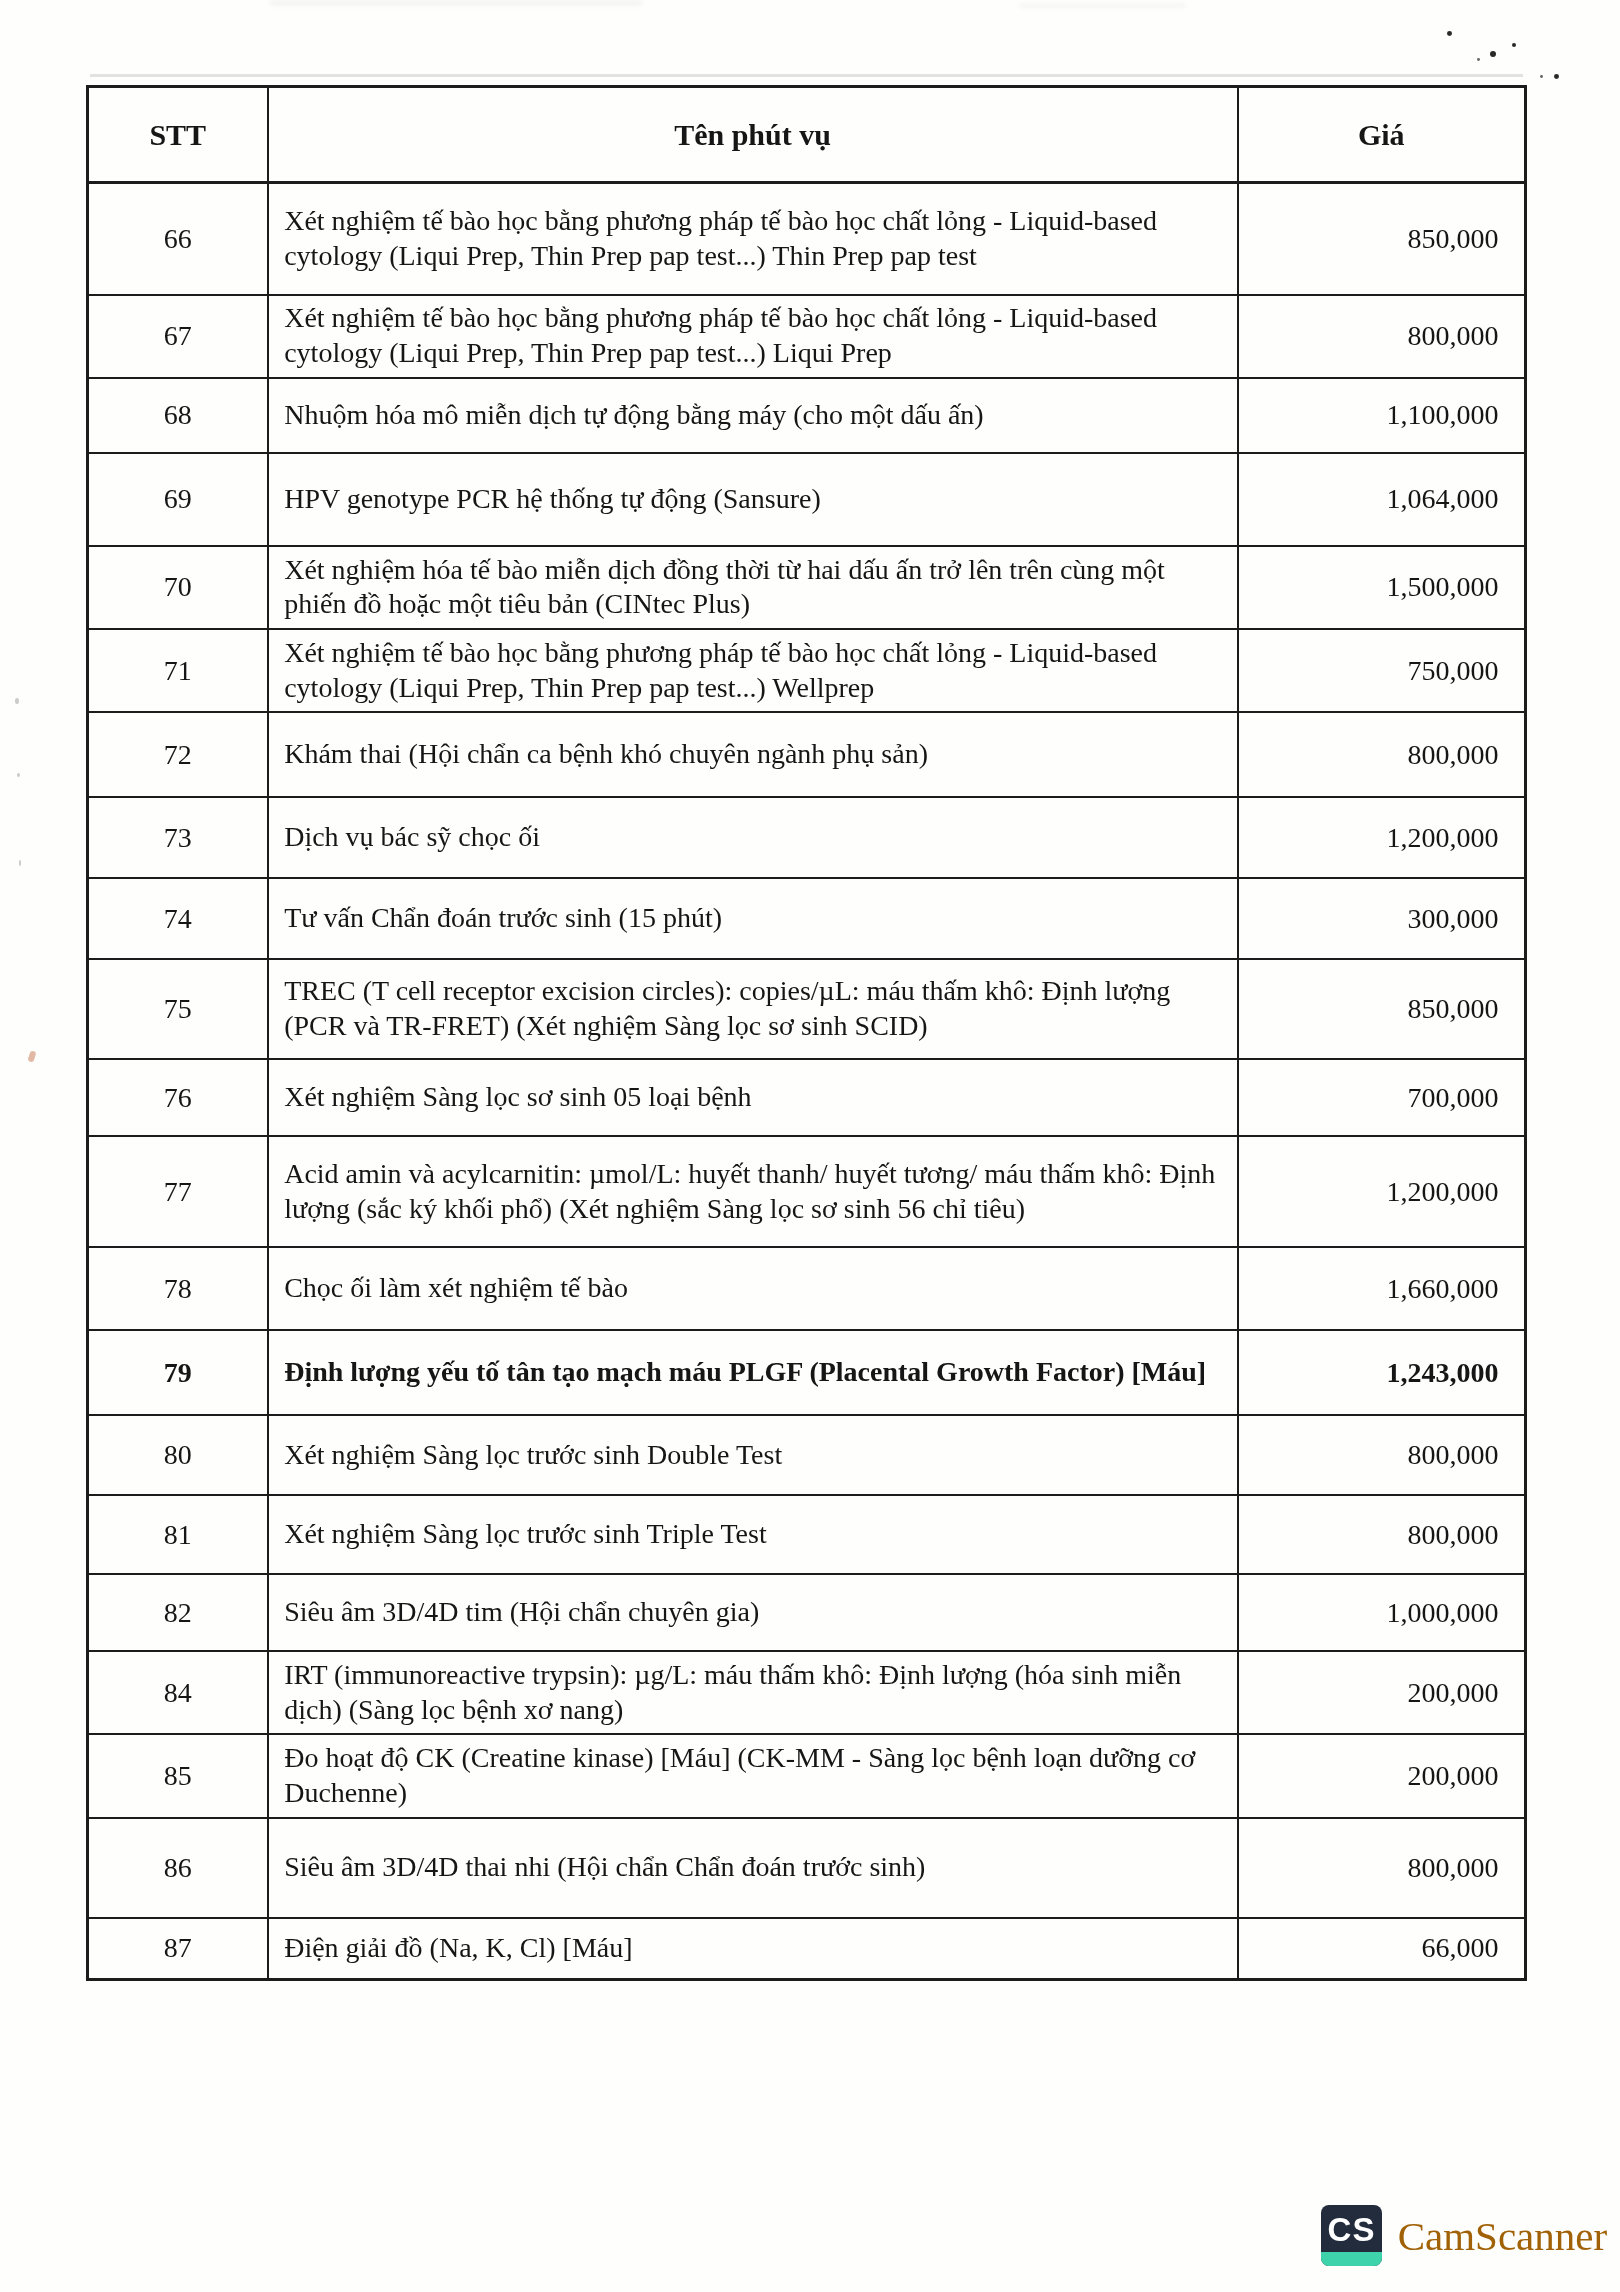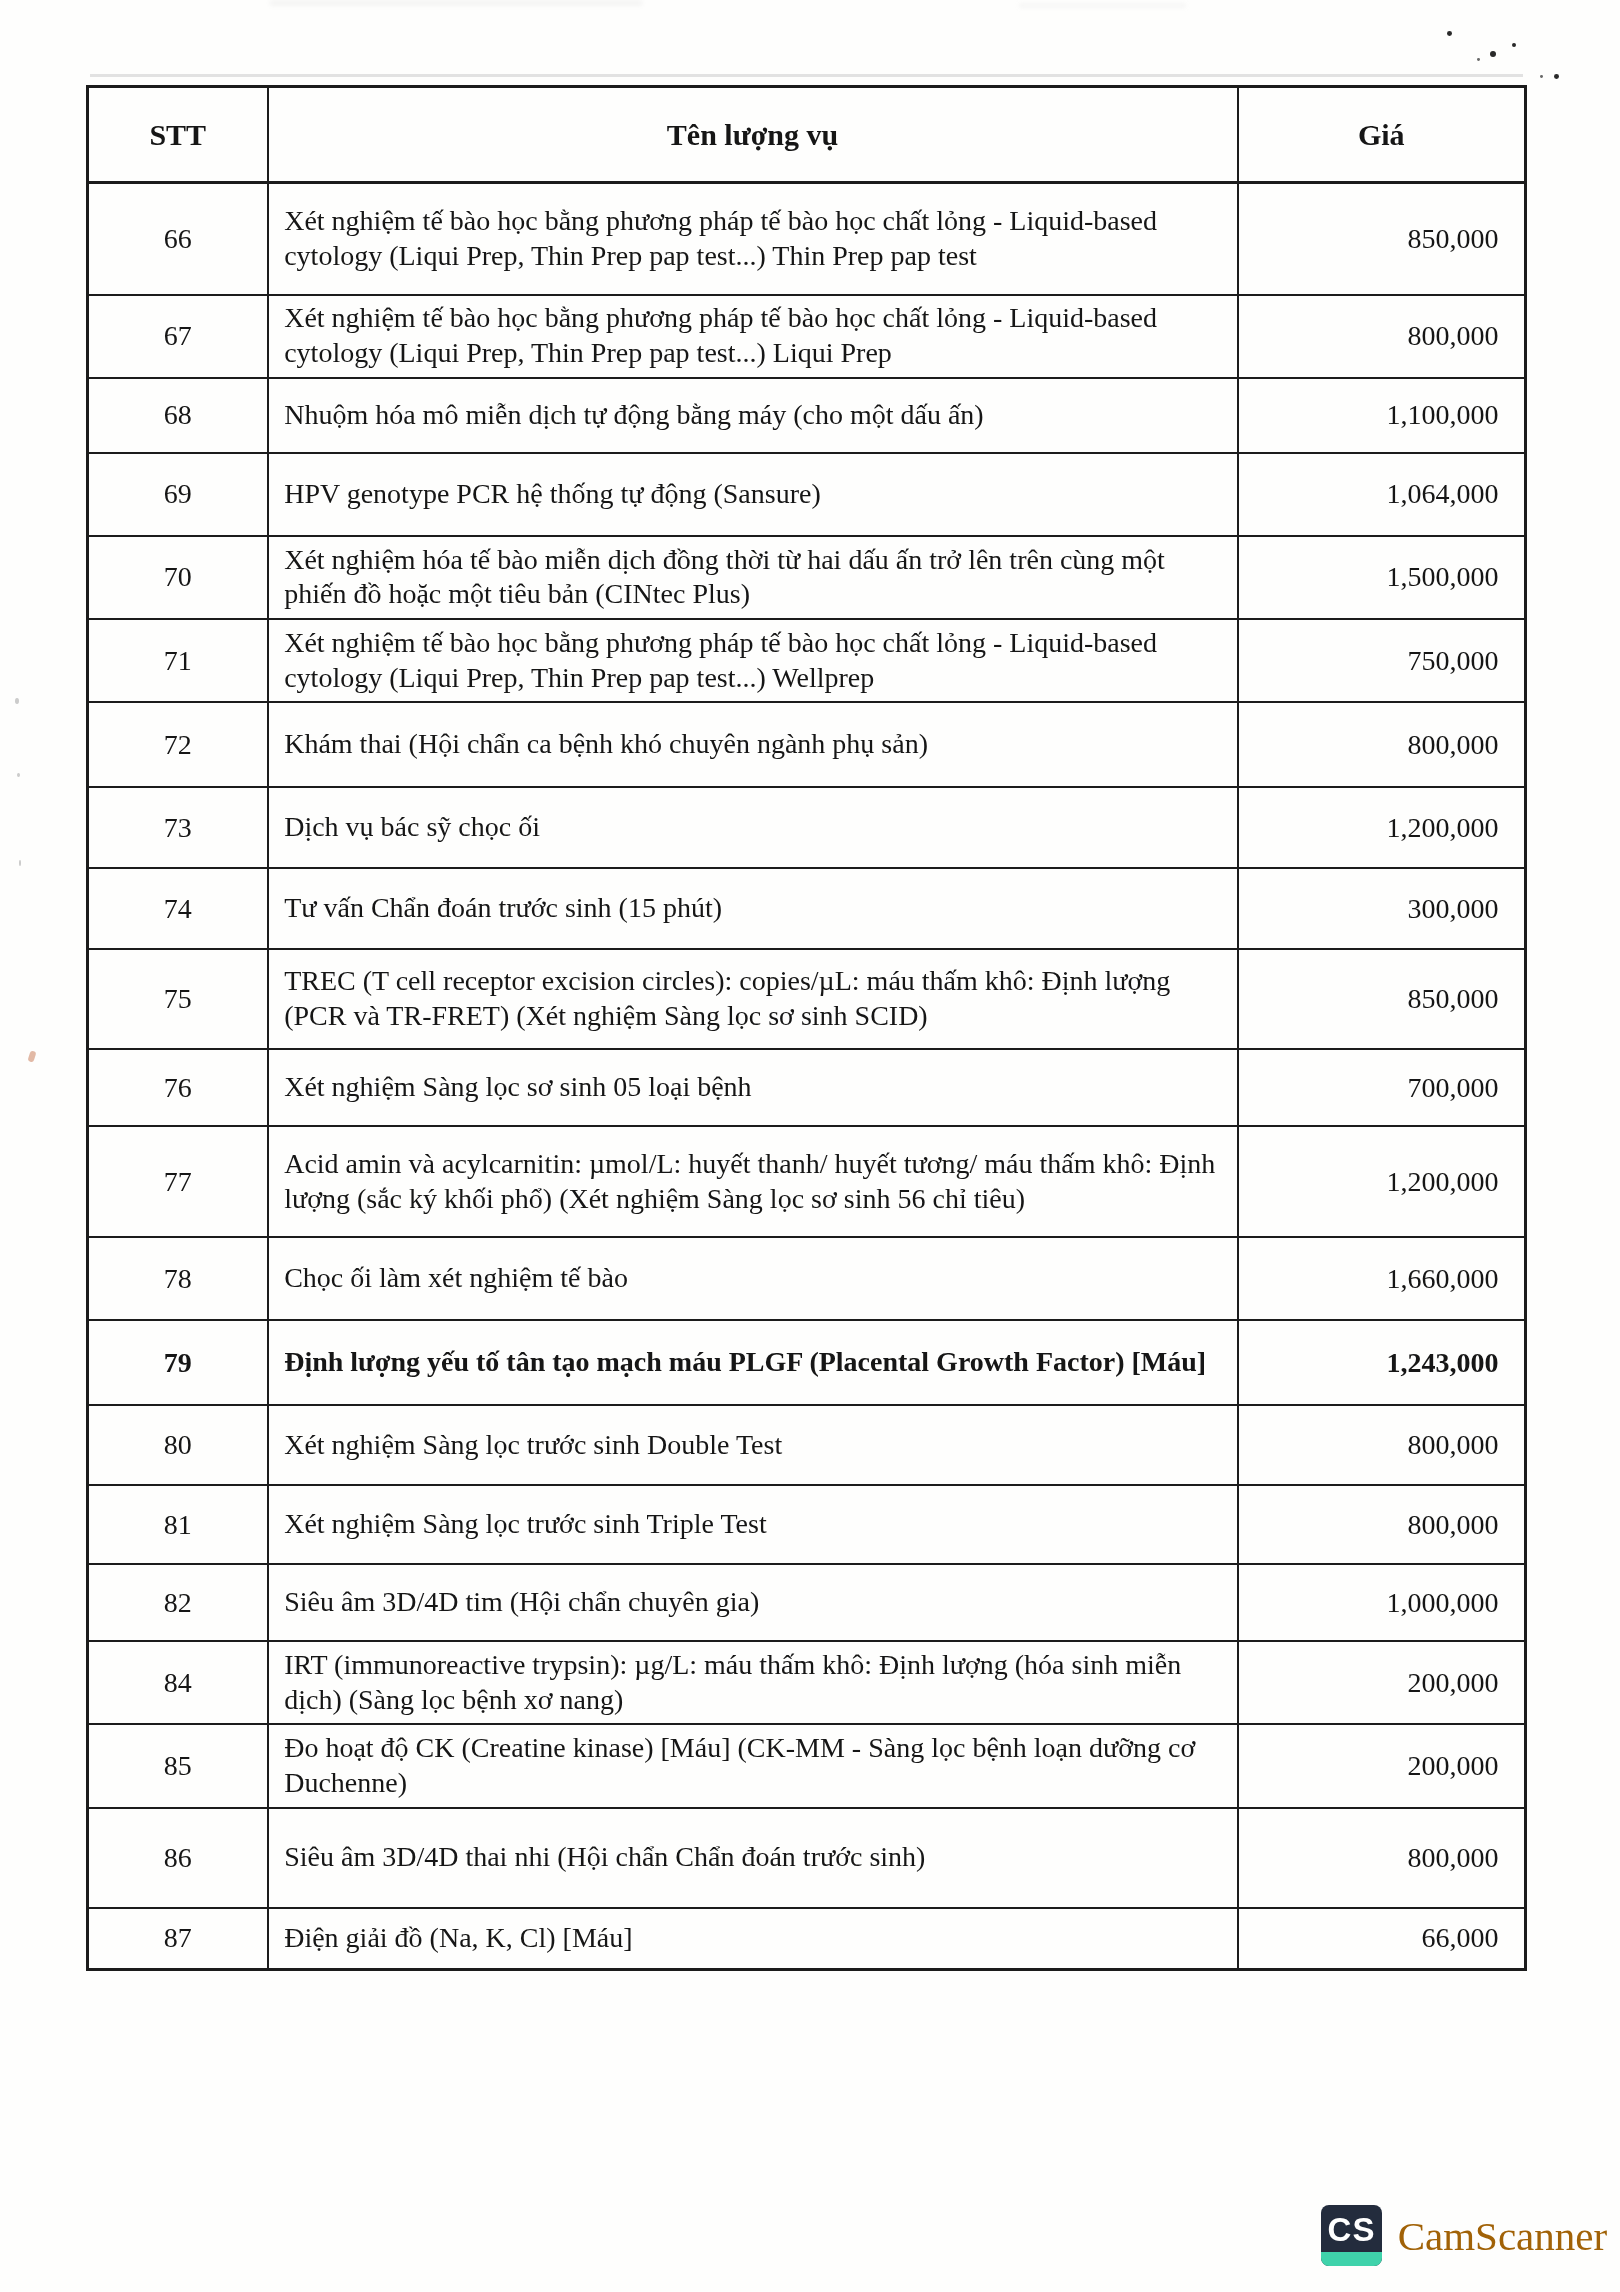--- a/index.html
+++ b/index.html
@@ -87,41 +87,41 @@
 
   <table class="price-table">
     <colgroup>
       <col class="c-stt">
         <col class="c-name">
         <col class="c-price">
     </colgroup>
     <thead>
       <tr>
         <th>STT</th>
-        <th>Tên lượng vụ</th>
+        <th>Tên phút vụ</th>
         <th>Giá</th>
       </tr>
     </thead>
     <tbody>
         <tr style="height: 112px;">
           <td class="stt">66</td>
           <td class="name">Xét nghiệm tế bào học bằng phương pháp tế bào học chất lỏng - Liquid-based cytology (Liqui Prep, Thin Prep pap test...) Thin Prep pap test</td>
           <td class="price">850,000</td>
         </tr>
         <tr style="height: 71px;">
           <td class="stt">67</td>
           <td class="name">Xét nghiệm tế bào học bằng phương pháp tế bào học chất lỏng - Liquid-based cytology (Liqui Prep, Thin Prep pap test...) Liqui Prep</td>
           <td class="price">800,000</td>
         </tr>
         <tr style="height: 75px;">
           <td class="stt">68</td>
           <td class="name">Nhuộm hóa mô miễn dịch tự động bằng máy (cho một dấu ấn)</td>
           <td class="price">1,100,000</td>
         </tr>
-        <tr style="height: 83px;">
+        <tr style="height: 93px;">
           <td class="stt">69</td>
           <td class="name">HPV genotype PCR hệ thống tự động (Sansure)</td>
           <td class="price">1,064,000</td>
         </tr>
         <tr style="height: 72px;">
           <td class="stt">70</td>
           <td class="name">Xét nghiệm hóa tế bào miễn dịch đồng thời từ hai dấu ấn trở lên trên cùng một phiến đồ hoặc một tiêu bản (CINtec Plus)</td>
           <td class="price">1,500,000</td>
         </tr>
         <tr style="height: 71px;">

